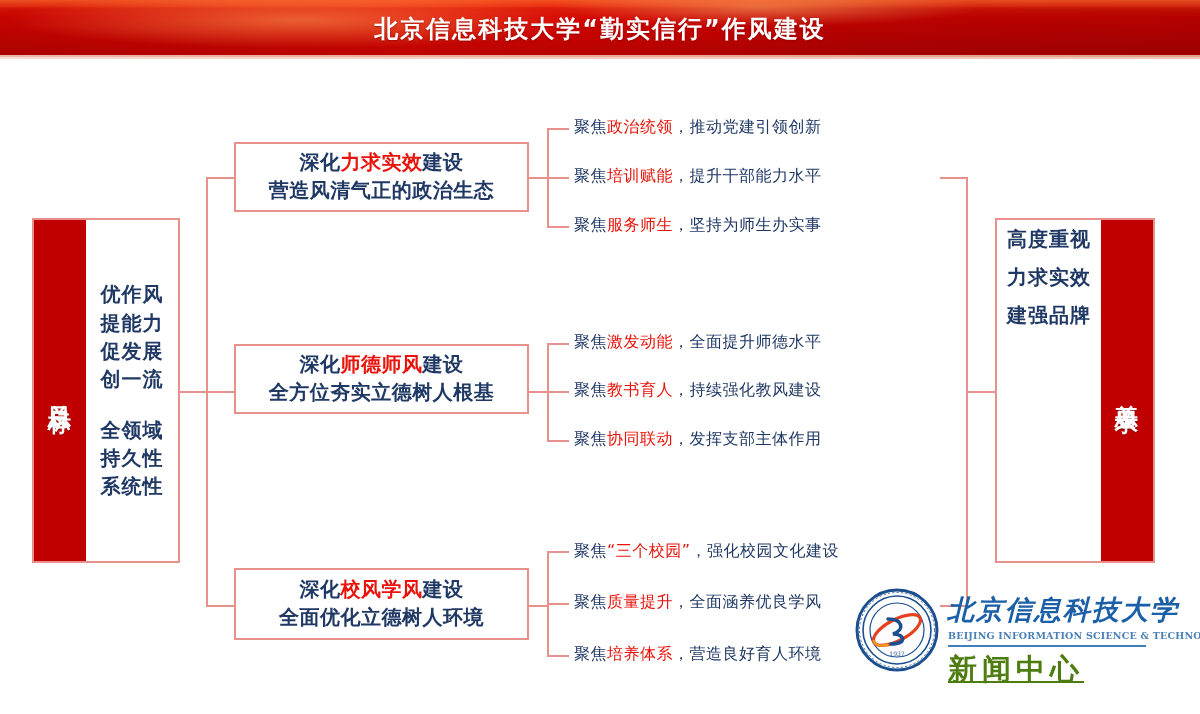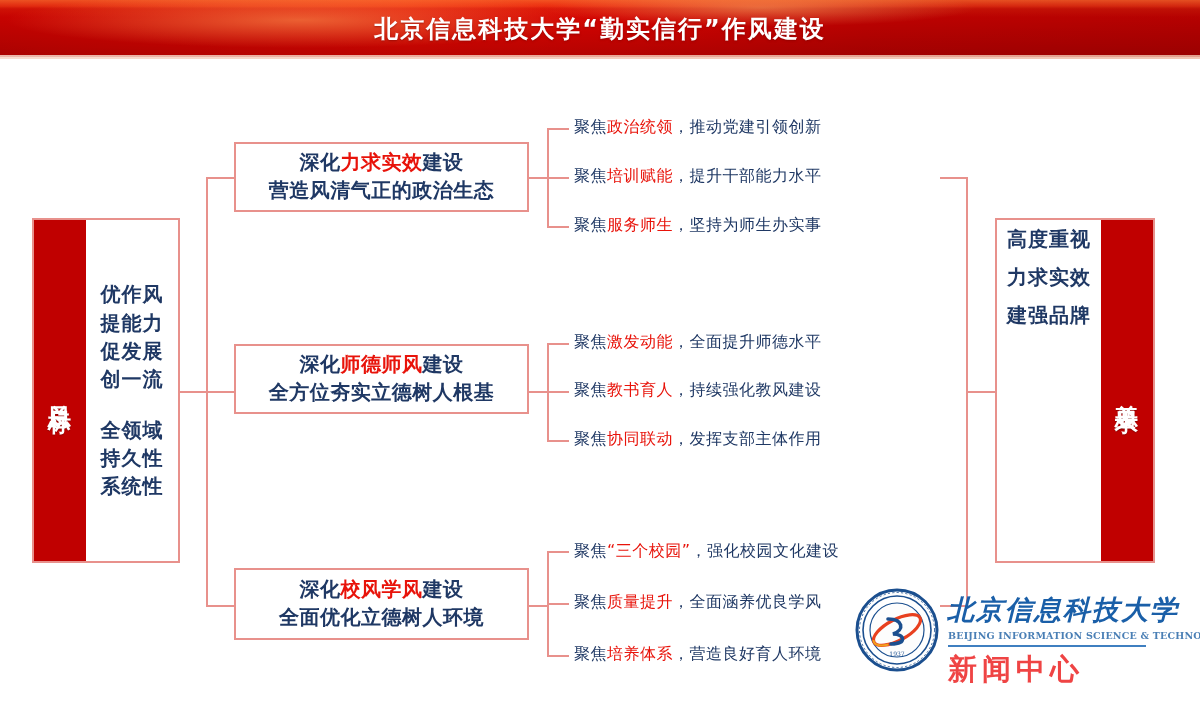--- a/index.html
+++ b/index.html
@@ -137,22 +137,22 @@
     position:absolute;left:93px;top:44px;
     font-size:9.5px;font-weight:bold;color:#4a7fb5;
     letter-spacing:.2px;white-space:nowrap;
     font-family:"DejaVu Serif","Liberation Serif",serif;
   }
   .logo-rule{
     position:absolute;left:93px;top:59px;width:198px;height:2px;background:#3f7fc0;
   }
   .logo-sub{
     position:absolute;left:93px;top:64px;
-    font-size:29px;font-weight:bold;color:#ef4444;
-    letter-spacing:5px;white-space:nowrap;
+    font-size:29px;font-weight:bold;color:#4d7c0f;
+    letter-spacing:5px;white-space:nowrap;text-decoration:underline;
   }
 </style>
 </head>
 <body>
 
 <div id="stage">
 
   <div class="banner">
     <div class="banner-shine"></div>
   </div>

